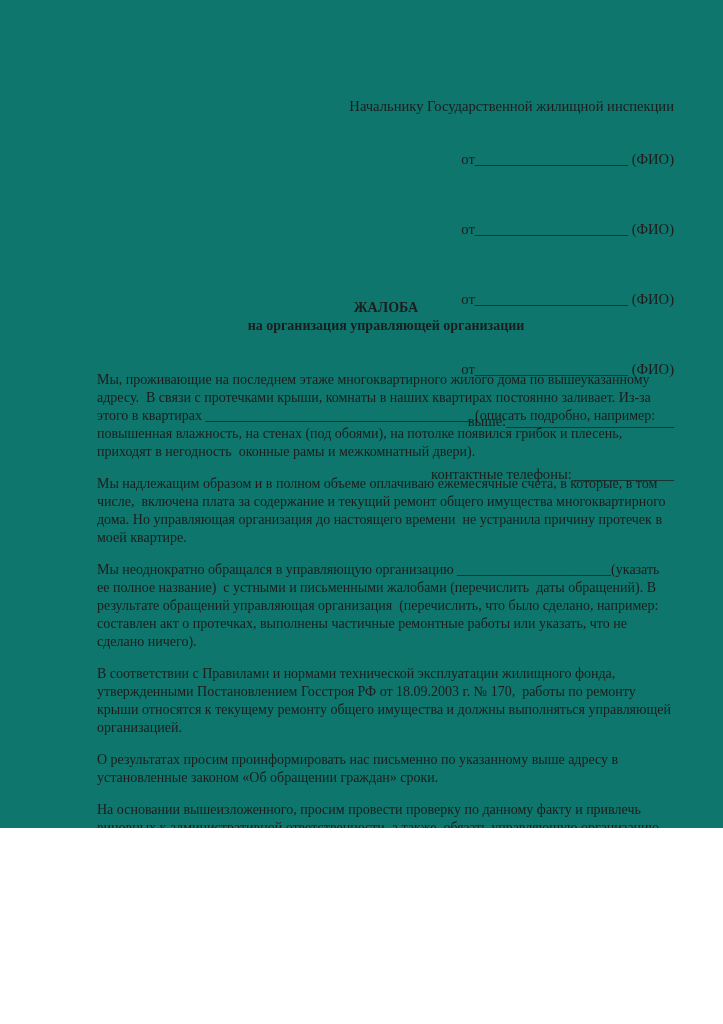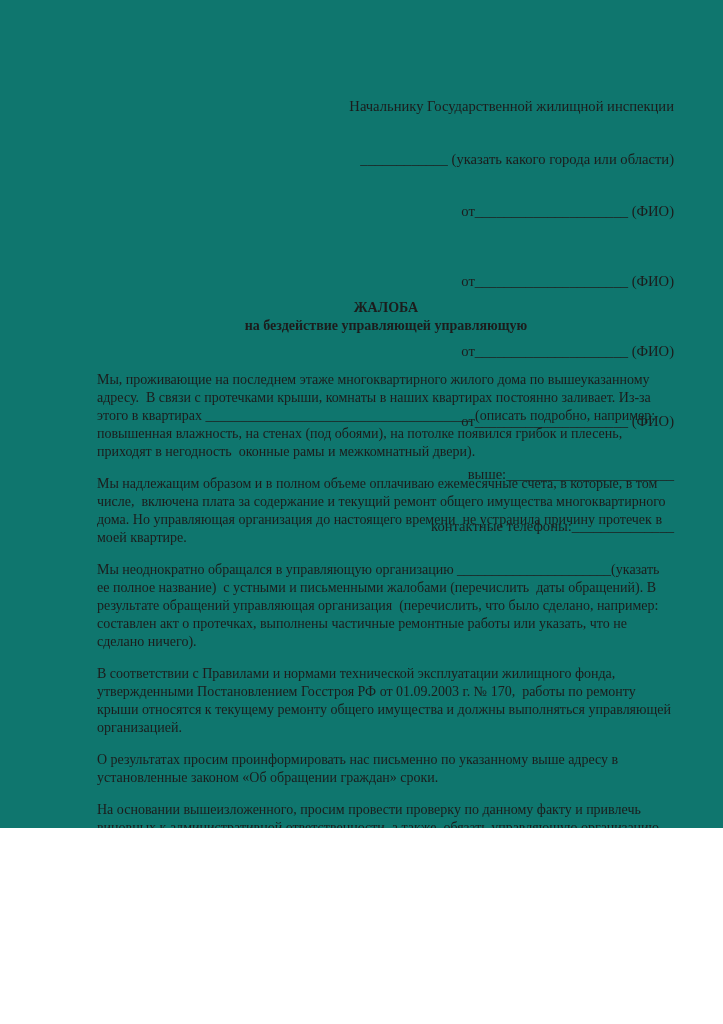--- a/index.html
+++ b/index.html
@@ -54,36 +54,35 @@
     word-wrap: break-word;
   }
 </style>
 </head>
 <body>
 
 <div class="page">
 
   <div class="header-block">
     <div class="line">Начальнику Государственной жилищной инспекции</div>
-    <div class="line">____________ (указать какого города или области)</div>
     <div class="line">от_____________________ (ФИО)</div>
     <div class="line gap-above">от_____________________ (ФИО)</div>
     <div class="line gap-above">от_____________________ (ФИО)</div>
     <div class="line gap-above">от_____________________ (ФИО)</div>
     <div class="line">выше:_______________________</div>
     <div class="line">контактные телефоны:______________</div>
   </div>
 
   <div class="content">
     <div class="doc-title">ЖАЛОБА</div>
-    <div class="doc-title">на бездействие управляющей управляющую</div>
+    <div class="doc-title">на организация управляющей организации</div>
 
     <div class="paragraphs">
       <p class="para">Мы, проживающие на последнем этаже многоквартирного жилого дома по вышеуказанному адресу.  В связи с протечками крыши, комнаты в наших квартирах постоянно заливает. Из-за этого в квартирах ______________________________________ (описать подробно, например:  повышенная влажность, на стенах (под обоями), на потолке появился грибок и плесень, приходят в негодность  оконные рамы и межкомнатный двери).</p>
       <p class="para">Мы надлежащим образом и в полном объеме оплачиваю ежемесячные счета, в которые, в том числе,  включена плата за содержание и текущий ремонт общего имущества многоквартирного дома. Но управляющая организация до настоящего времени  не устранила причину протечек в моей квартире.</p>
       <p class="para">Мы неоднократно обращался в управляющую организацию ______________________(указать ее полное название)  с устными и письменными жалобами (перечислить  даты обращений). В результате обращений управляющая организация  (перечислить, что было сделано, например: составлен акт о протечках, выполнены частичные ремонтные работы или указать, что не сделано ничего).</p>
-      <p class="para">В соответствии с Правилами и нормами технической эксплуатации жилищного фонда, утвержденными Постановлением Госстроя РФ от 01.09.2003 г. № 170,  работы по ремонту крыши относятся к текущему ремонту общего имущества и должны выполняться управляющей организацией.</p>
+      <p class="para">В соответствии с Правилами и нормами технической эксплуатации жилищного фонда, утвержденными Постановлением Госстроя РФ от 18.09.2003 г. № 170,  работы по ремонту крыши относятся к текущему ремонту общего имущества и должны выполняться управляющей организацией.</p>
       <p class="para">О результатах просим проинформировать нас письменно по указанному выше адресу в установленные законом «Об обращении граждан» сроки.</p>
       <p class="para">На основании вышеизложенного, просим провести проверку по данному факту и привлечь виновных к административной ответственности, а также  обязать управляющую организацию ______________  (указать ее полное название) произвести ремонт крыши многоквартирного дома и  возместить причиненные мне убытки путем проведения ремонтных работ в моей квартире.</p>
     </div>
   </div>
 
 </div>
 
 </body></html>

